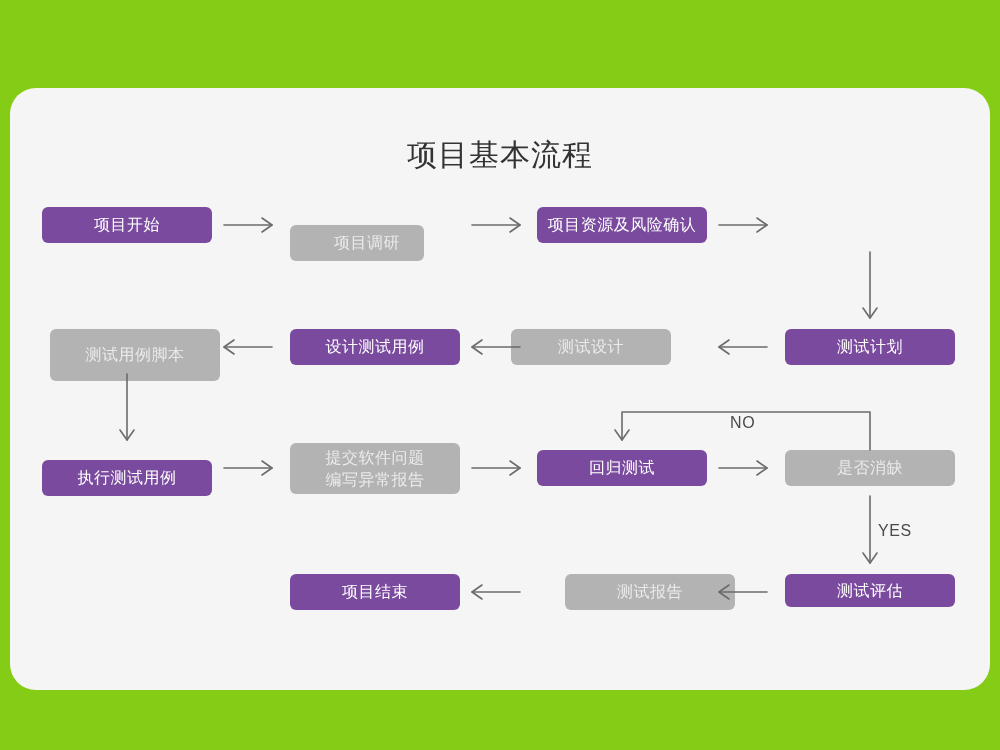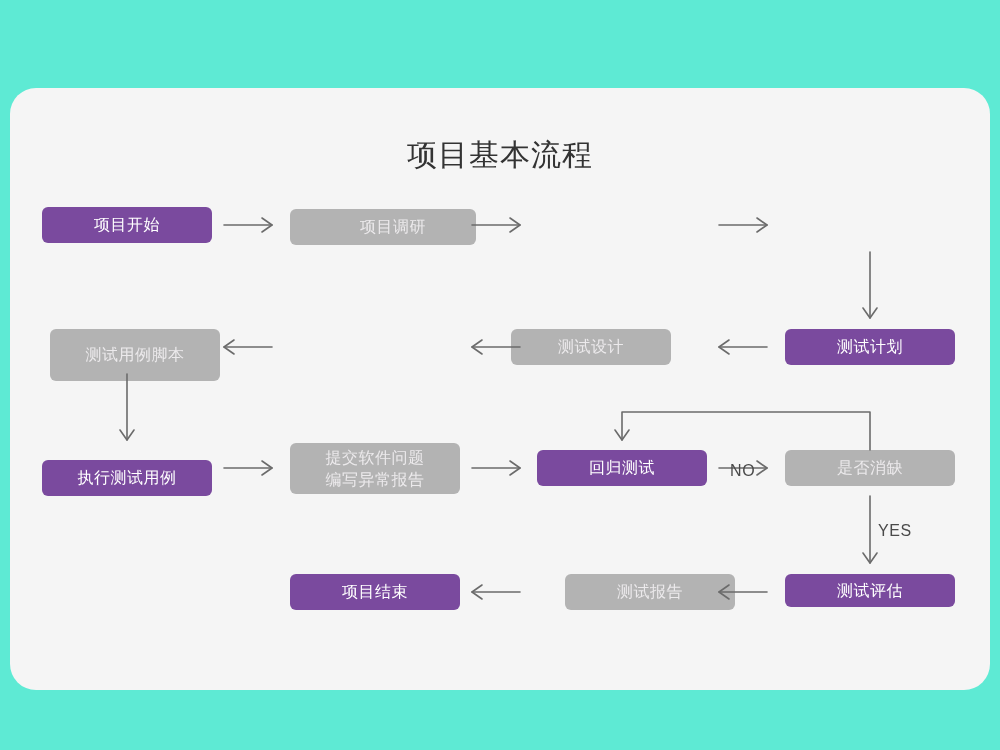--- a/index.html
+++ b/index.html
@@ -10,21 +10,21 @@
   body {
     width: 1000px;
     height: 750px;
     font-family: "Liberation Sans", "DejaVu Sans", sans-serif;
     overflow: hidden;
   }
   #stage {
     position: relative;
     width: 1000px;
     height: 750px;
-    background: #5eead4;
+    background: #84cc16;
   }
   #card {
     position: absolute;
     left: 10px;
     top: 88px;
     width: 980px;
     height: 602px;
     background: #f5f5f5;
     border-radius: 26px;
   }
@@ -87,26 +87,28 @@
 <body>
 
 <div id="stage">
 
   <div id="card"></div>
 
   <div id="chart-title">项目基本流程</div>
 
   <div class="node purple" style="left:42px; top:207px; width:170px; height:36px;">项目开始</div>
 
-  <div class="node gray" style="left:290px; top:209px; width:186px; height:36px;padding-left:20px;">项目调研</div>
-
+  <div class="node gray" style="left:290px; top:225px; width:134px; height:36px;padding-left:20px;">项目调研</div>
+
+  <div class="node purple" style="left:537px; top:207px; width:170px; height:36px;">项目资源及风险确认</div>
 
 
   <div class="node gray" style="left:50px; top:329px; width:170px; height:52px;text-align:center;">测试用例脚本</div>
 
+  <div class="node purple" style="left:290px; top:329px; width:170px; height:36px;">设计测试用例</div>
 
   <div class="node gray" style="left:511px; top:329px; width:160px; height:36px;">测试设计</div>
 
   <div class="node purple" style="left:785px; top:329px; width:170px; height:36px;">测试计划</div>
 
   <div class="node purple" style="left:42px; top:450px; width:170px; height:36px;margin-top:10px;">执行测试用例</div>
 
   <div class="node gray two-line" style="left:290px; top:443px; width:170px; height:51px;">提交软件问题
 编写异常报告</div>
 
@@ -193,17 +195,17 @@
         <polyline points="729,585 719,592 729,599" fill="none"></polyline>
       </g>
 
       <g>
         <line x1="520" y1="592" x2="472" y2="592"></line>
         <polyline points="482,585 472,592 482,599" fill="none"></polyline>
       </g>
     </svg>
   </div>
 
-  <div class="edge-label" style="left:730px; top:414px;margin-top:48px;">NO</div>
+  <div class="edge-label" style="left:730px; top:414px;">NO</div>
 
   <div class="edge-label" style="left:878px; top:522px;">YES</div>
 
 </div>
 
 </body></html>

